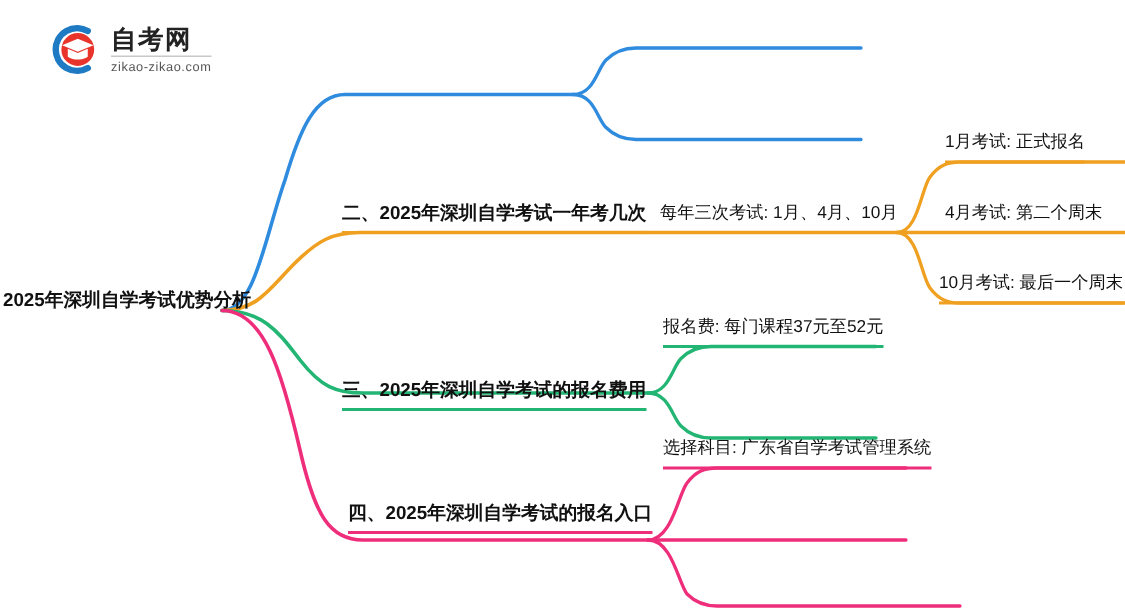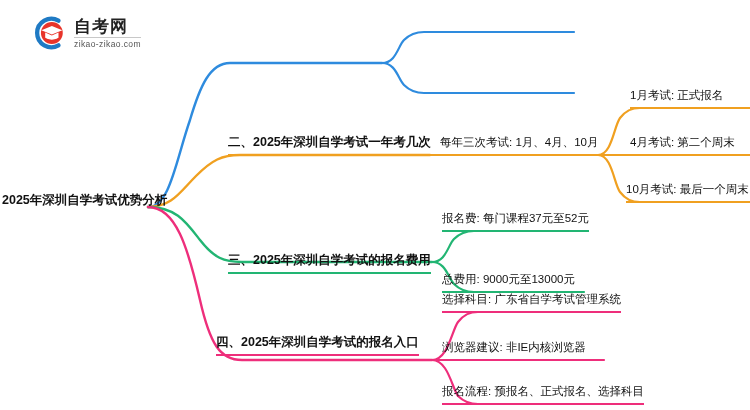--- a/index.html
+++ b/index.html
@@ -153,29 +153,26 @@
     </div>
   </div>
 
   <div id="root-title">2025年深圳自学考试优势分析</div>
 
 
   <div class="node level1" style="left:228px; top:136px; border-bottom-color:#F0A020;">二、2025年深圳自学考试一年考几次</div>
 
   <div class="node level1" style="left:228px; top:238px; border-bottom-color:#22B573;margin-top:16px;">三、2025年深圳自学考试的报名费用</div>
 
-  <div class="node level1" style="left:216px; top:336px; border-bottom-color:#EE2E7B;">四、2025年深圳自学考试的报名入口</div>
+  <div class="node level1" style="left:232px; top:336px; border-bottom-color:#EE2E7B;">四、2025年深圳自学考试的报名入口</div>
 
 
   <div class="node level2" style="left:440px; top:137px; border-bottom-color:#F0A020;">每年三次考试: 1月、4月、10月</div>
 
   <div class="node level3" style="left:630px; top:90px; border-bottom-color:#F0A020;">1月考试: 正式报名</div>
   <div class="node level3" style="left:630px; top:137px; border-bottom-color:#F0A020;text-align:right;">4月考试: 第二个周末</div>
   <div class="node level3" style="left:626px; top:184px; border-bottom-color:#F0A020;">10月考试: 最后一个周末</div>
 
   <div class="node level2" style="left:442px; top:213px; border-bottom-color:#22B573;">报名费: 每门课程37元至52元</div>
-  <div class="node level2" style="left:442px; top:274px; border-bottom-color:#22B573;">总费用: 9000元至13000元</div>
 
   <div class="node level2" style="left:442px; top:294px; border-bottom-color:#EE2E7B;">选择科目: 广东省自学考试管理系统</div>
-  <div class="node level2" style="left:442px; top:342px; border-bottom-color:#EE2E7B;">浏览器建议: 非IE内核浏览器</div>
-  <div class="node level2" style="left:442px; top:386px; border-bottom-color:#EE2E7B;">报名流程: 预报名、正式报名、选择科目</div>
 
 </div>
 
 </body></html>

